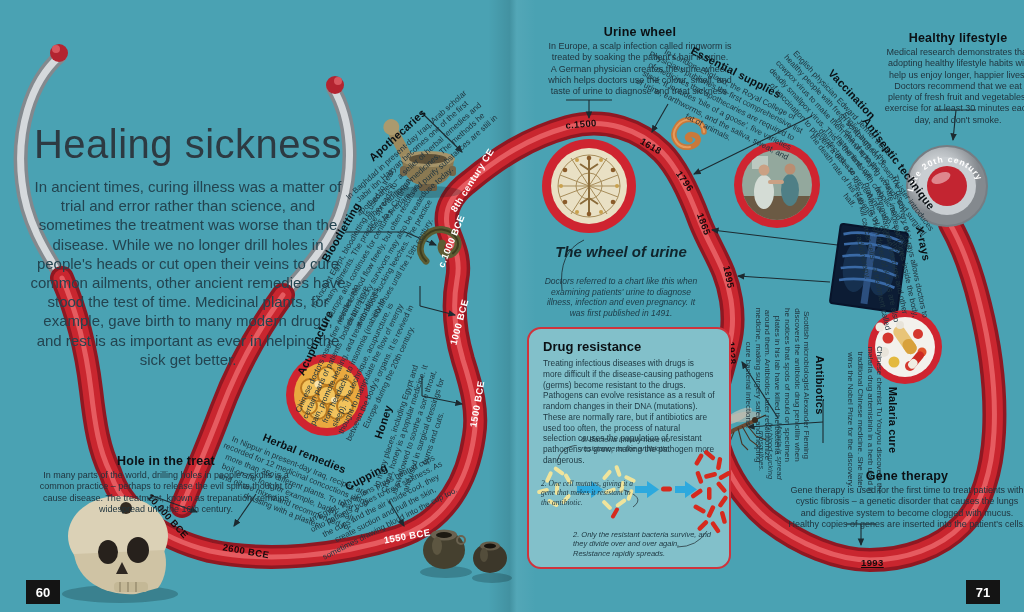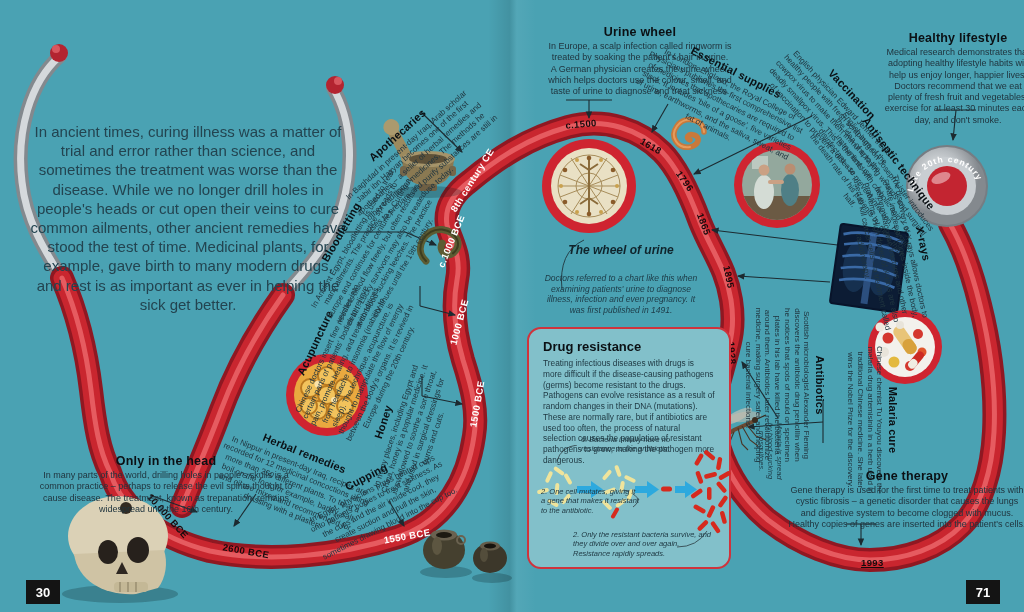--- a/index.html
+++ b/index.html
@@ -31,21 +31,21 @@
   .a-urine     {left:516px; top:26px;  width:184px;margin-left:32px;}
   .a-ess       {left:722px; top:100px; width:172px; --r:rotate(27deg);}
   .a-vacc      {left:833px; top:112px; width:152px; --r:rotate(47deg);}
   .a-healthy   {left:884px; top:32px;  width:148px;}
   .a-anti      {left:874px; top:182px; width:152px; --r:rotate(53deg);}
   .a-xray      {left:893px; top:250px; width:156px; --r:rotate(78deg);}
   .a-antib     {left:784px; top:385px; width:160px; --r:rotate(90deg);}
   .a-malaria   {left:872px; top:420px; width:152px; --r:rotate(90deg);}
   .a-gene      {left:788px; top:470px; width:238px;}
   .cap{position:absolute;z-index:3;font-style:italic;color:#1d3a46;text-align:center;}
-  .cap h4{margin:0 0 2px;font-size:12px;color:#10242c;}
+  .cap h4{margin:0 0 2px;font-size:15px;color:#10242c;}
   .cap p{margin:16px;font-size:8.5px;line-height:1.25;}
   .cap-wheel{left:528px;top:243px;width:186px;}
   .cap-mosq{left:770px;top:451px;width:64px;transform:translate(-50%,-50%) rotate(90deg);font-size:7.5px;line-height:1.2;}
   
   .date{position:absolute;z-index:2;font-weight:bold;font-size:9.5px;letter-spacing:.4px;
         color:#fff;white-space:nowrap;transform:translate(-50%,-50%) var(--r,none);}
   .date.dark{color:#160a0c;}
   .d0{left:168px;top:516px;--r:rotate(48deg);}  .d1{left:246px;top:551px;--r:rotate(10deg);}
   .d2{left:407px;top:536px;--r:rotate(-10deg);} .d3{left:477px;top:404px;--r:rotate(-80deg);}
   .d4{left:459px;top:322px;--r:rotate(-75deg);} .d5{left:451px;top:241px;--r:rotate(-68deg);}
@@ -54,21 +54,21 @@
   .d10{left:704px;top:224px;--r:rotate(70deg);} .d11{left:729px;top:277px;--r:rotate(78deg);}
   .d12{left:732px;top:353px;--r:rotate(86deg);} .d13{left:717px;top:424px;--r:rotate(83deg);}
   .d14{left:861px;top:557px;text-decoration:underline;}
   
   .drugbox{position:absolute;z-index:3;left:527px;top:327px;width:204px;height:242px;
            background:#82c0ca;border:2.5px solid #cf333c;border-radius:14px;box-sizing:border-box;}
   .drugbox h2{margin:10px 14px 4px;font-size:13px;color:#0b1014;}
   .drugbox .body{margin:0 14px;font-size:8.3px;line-height:1.3;color:#1d3640;}
   .step{position:absolute;font-style:italic;font-size:7.5px;line-height:1.25;color:#203a44;}
   .s1{left:52px;top:106px;width:108px;}
-  .s2{left:12px;top:158px;width:100px;text-align:left;}
+  .s2{left:12px;top:150px;width:100px;text-align:left;font-family:Liberation Serif, serif;}
   .s3{left:44px;top:201px;width:140px;}
   .boxsvg{position:absolute;left:0;top:116px;}
   
   .pagenum{position:absolute;bottom:8px;z-index:4;width:34px;height:24px;background:#141414;
            color:#fff;font-weight:bold;font-size:13px;display:flex;align-items:center;justify-content:center;}
   .pn-left{left:26px;} .pn-right{right:24px;}
 </style>
 </head>
 <body>
 
@@ -350,25 +350,26 @@
   <div class="date dark d7">c.1500</div>
   <div class="date dark d8">1618</div>
   <div class="date dark d9">1796</div>
   <div class="date dark d10">1865</div>
   <div class="date dark d11">1895</div>
   <div class="date dark d12">1928</div>
   <div class="date dark d13">1972</div>
   <div class="date dark d14">1993</div>
 
   <div class="tblock title-wrap">
+    <h1 class="title">Healing sickness</h1>
     <p class="intro">In ancient times, curing illness was a matter of trial and error rather than science, and sometimes the treatment was worse than the disease. While we no longer drill holes in people's heads or cut open their veins to cure common ailments, other ancient remedies have stood the test of time. Medicinal plants, for example, gave birth to many modern drugs, and rest is as important as ever in helping the sick get better.</p>
   </div>
 
   <div class="ann big a-hole">
-    <h3>Only in the head</h3>
+    <h3>Hole in the treat</h3>
     <p>In many parts of the world, drilling holes in people's skulls is a common practice – perhaps to release the evil spirits thought to cause disease. The treatment, known as trepanation, remains widespread until the 16th century.</p>
   </div>
   <div class="ann c a-herbal">
     <h3>Herbal remedies</h3>
     <p>In Nippur in present-day Iraq, recipes are recorded for 12 medicinal concoctions using more than 250 different plants. To treat a boil on the foot, for example, barley, salt, and oil are mixed and recommended for dressing with a plaster.</p>
   </div>
   <div class="ann c a-cupping">
     <h3>Cupping</h3>
     <p>In Egypt, physicians press heated cups onto patients' bodies to treat sickness. As the cups and the air inside cool, they create suction and pull the skin, sometimes drawing blood into the cup too.</p>
   </div>
@@ -485,15 +486,15 @@
         <rect x="192" y="66" width="4.5" height="13" rx="2" transform="rotate(-15 194 72)"></rect>
         <rect x="172" y="74" width="4.5" height="13" rx="2" transform="rotate(45 174 80)"></rect>
         <rect x="184" y="76" width="4.5" height="13" rx="2" transform="rotate(-35 186 82)"></rect>
       </g>
     </svg>
     <div class="step s1">6. Bacteria initially have no resistance to the antibiotic.</div>
     <div class="step s2">2. One cell mutates, giving it a gene that makes it resistant to the antibiotic.</div>
     <div class="step s3">2. Only the resistant bacteria survive, and they divide over and over again. Resistance rapidly spreads.</div>
   </div>
 
-  <div class="pagenum pn-left">30</div>
+  <div class="pagenum pn-left">60</div>
   <div class="pagenum pn-right">71</div>
 </div>
 
 </body></html>

